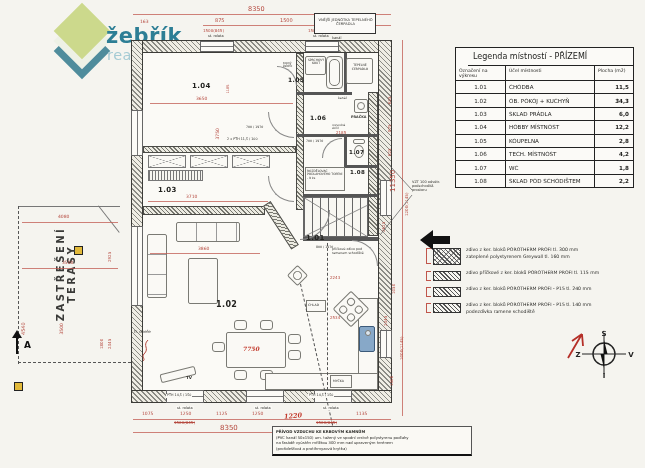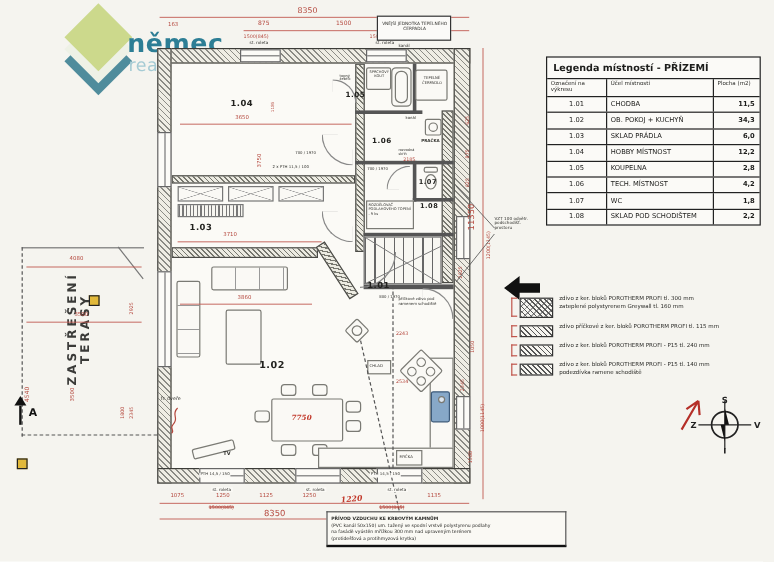--- a/index.html
+++ b/index.html
@@ -32,21 +32,21 @@
   .dimline{position:absolute;background:#c05a50;opacity:.75;}
   .lbl{position:absolute;color:#33332f;font-size:3.5px;line-height:1.15;}
   .nw{white-space:nowrap;}
   .room{position:absolute;color:#22221f;font-size:6.5px;font-weight:600;letter-spacing:.4px;white-space:nowrap;}
   .rot{transform:rotate(-90deg);transform-origin:left bottom;}
   .hand{color:#c2392b;font-style:italic;font-family:"DejaVu Serif",serif;font-weight:700;}
   .strike{text-decoration:line-through;}
   .chip{background:#faf9f5;padding:0 1px;}
   
   .legend{position:absolute;left:455px;top:47px;width:177px;background:#fbfaf7;border:1.5px solid #222;}
-  .legend-title{border-bottom:1px solid #222;font-size:8px;font-weight:700;padding:4px 5px;color:#1d1d1b;}
+  .legend-title{border-bottom:1px solid #222;font-size:8px;font-weight:400;padding:4px 5px;color:#1d1d1b;margin-left:12px;}
   .legend-head{display:grid;grid-template-columns:50px 89px 1fr;border-bottom:1px solid #222;}
   .legend-head div{font-size:4.6px;padding:2px 3px;color:#2a2a27;border-right:1px solid #222;}
   .legend-head div:last-child{border-right:none;}
   .legend-row{display:grid;grid-template-columns:50px 89px 1fr;border-bottom:1px solid #222;height:12.4px;}
   .legend-row:last-child{border-bottom:none;}
   .legend-row div{border-right:1px solid #222;font-size:5.6px;display:flex;align-items:center;color:#1d1d1b;}
   .legend-row div:last-child{border-right:none;}
   .cell-id{justify-content:center;}
   .cell-name{padding-left:3px;white-space:nowrap;overflow:hidden;}
   .cell-area{justify-content:flex-end;padding-right:4px;font-weight:700;}
@@ -84,21 +84,21 @@
 </head>
 <body>
 
 <div class="paper">
 
   <div>
     <div class="ldiamond" style="left:62px;top:31px;background:#4f8c9c;"></div>
     <div class="ldiamond" style="left:62px;top:21px;background:#eef1e6;"></div>
     <div class="ldiamond" style="left:62px;top:11px;background:#ccd98c;"></div>
   </div>
-  <div class="logo-name">němec</div>
+  <div class="logo-name">žebřík</div>
   <div class="logo-tag">realitní kancelář</div>
 
   <div class="floor" style="left:131px;top:40px;width:261px;height:363px;"></div>
   <div class="wx" style="left:131px;top:40px;width:261px;height:13px;"></div>
   <div class="wx" style="left:131px;top:40px;width:12px;height:363px;"></div>
   <div class="wx" style="left:378px;top:40px;width:14px;height:363px;"></div>
   <div class="wx" style="left:131px;top:390px;width:261px;height:13px;"></div>
 
   <div class="win win-h" style="left:200px;top:41px;width:34px;height:11px;"></div>
   <div class="win win-h" style="left:305px;top:41px;width:34px;height:11px;"></div>

